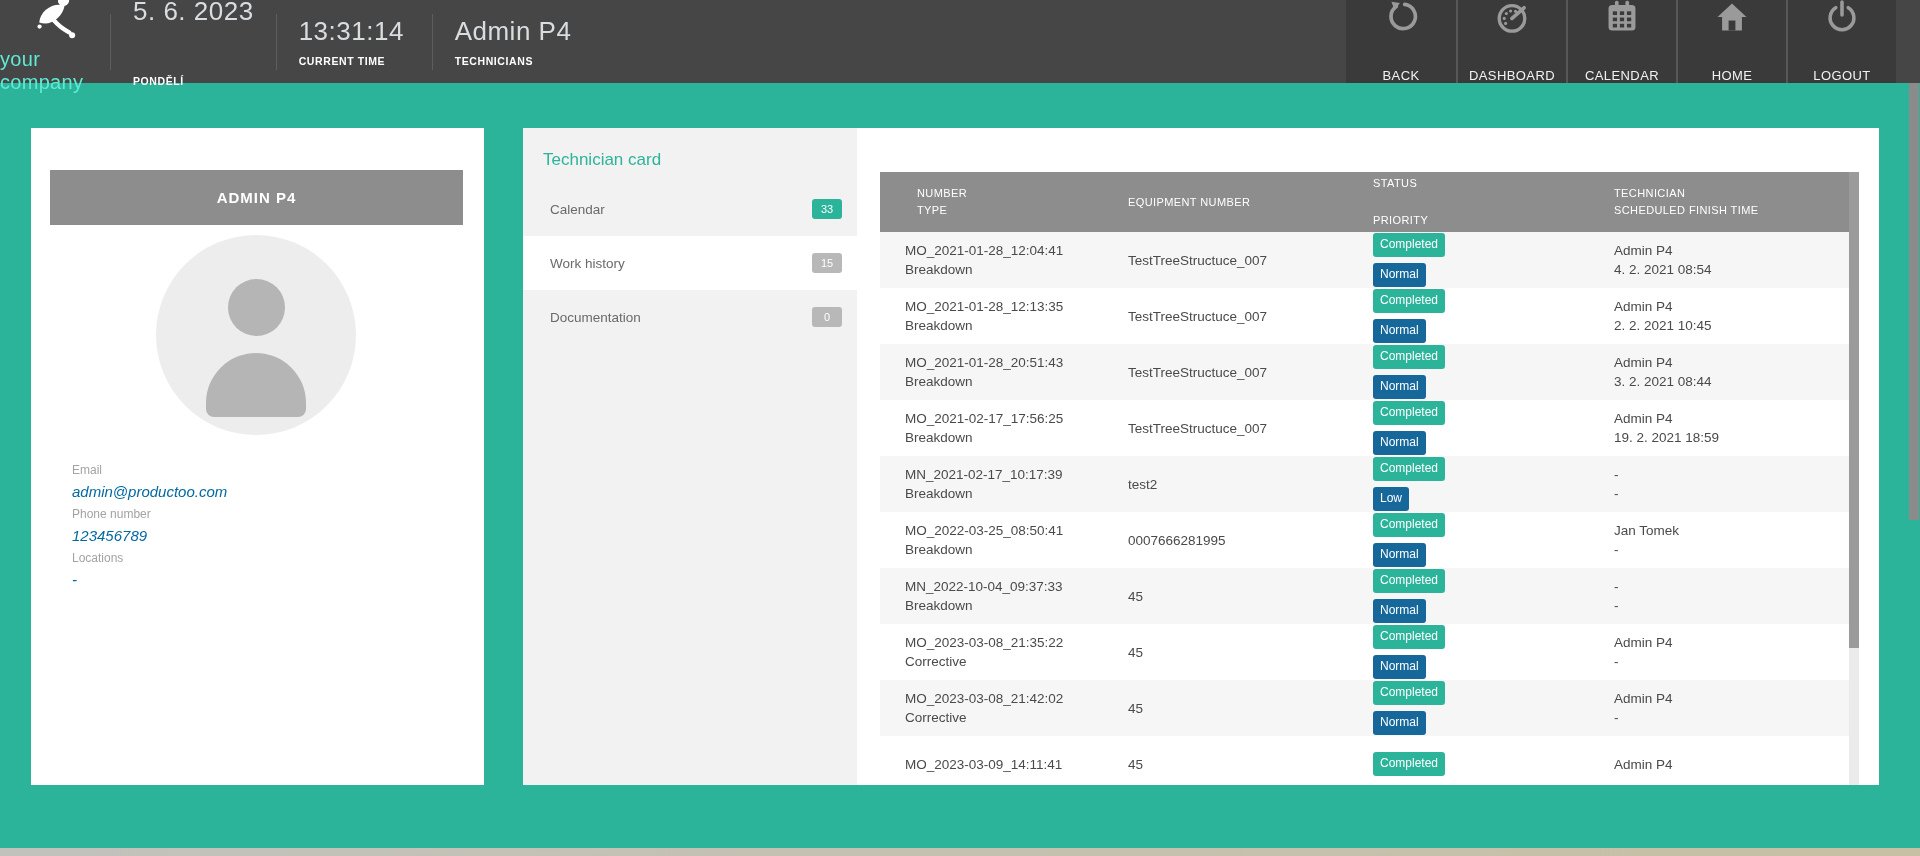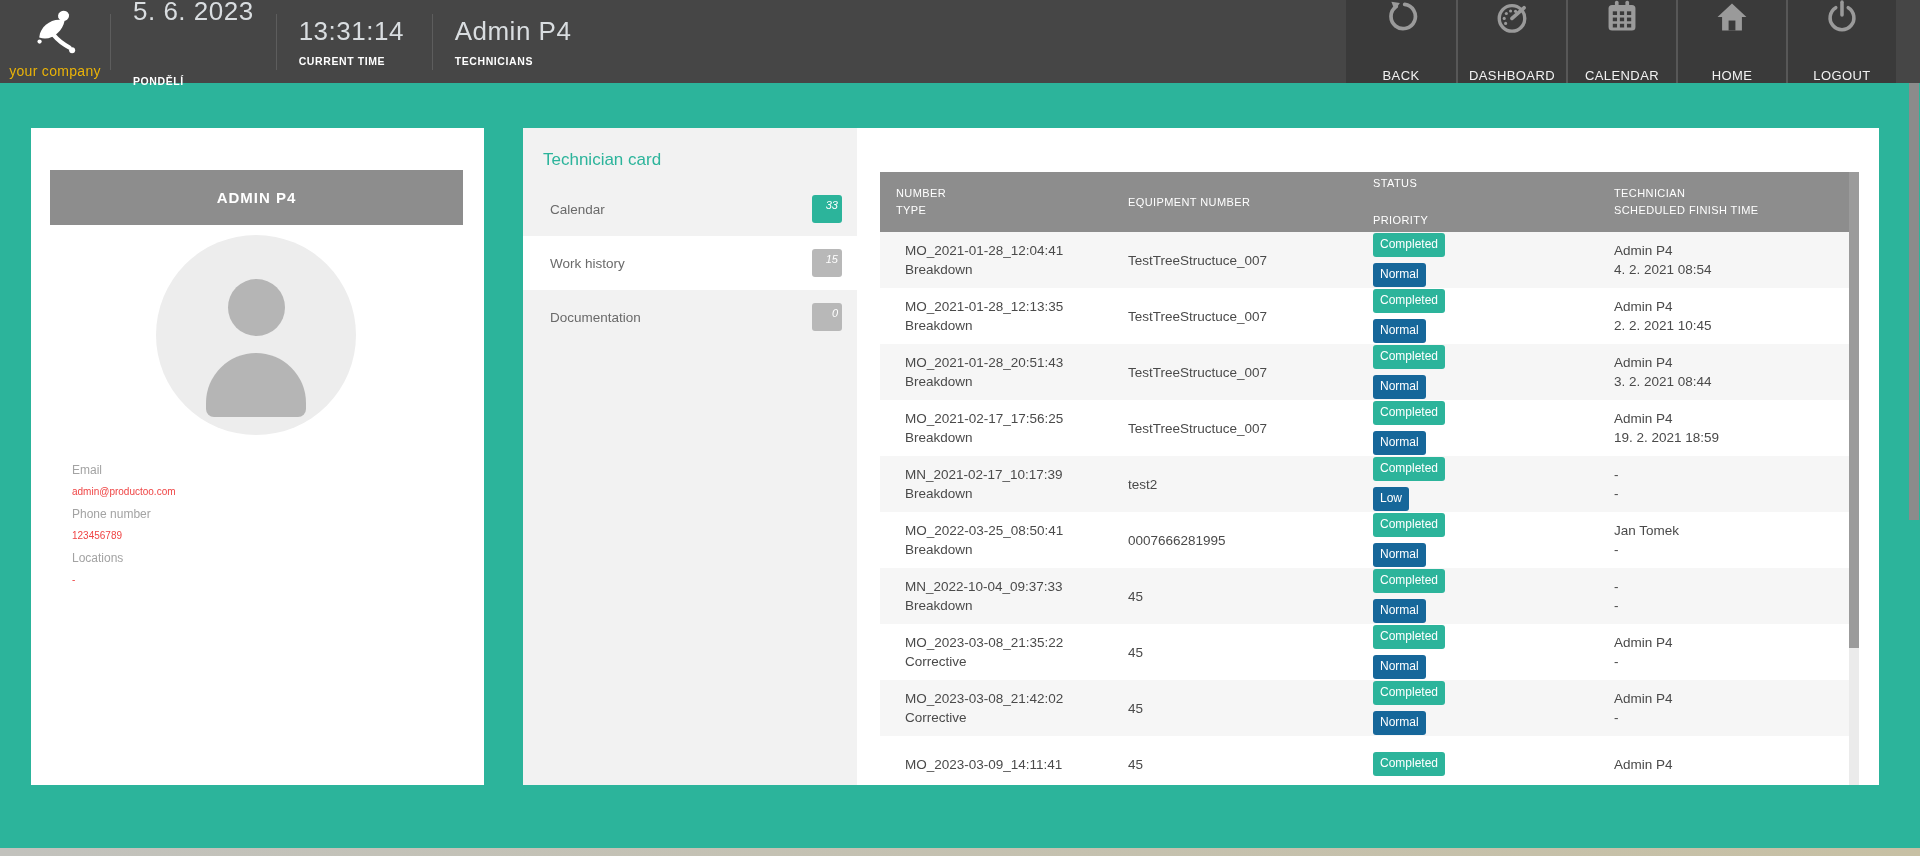--- a/index.html
+++ b/index.html
@@ -10,21 +10,21 @@
     background: #2cb49b;
     overflow: hidden;
     color: #4a4a4a;
   }
   
   .topbar {
     position:absolute; left:0; top:0; width:1920px; height:83px;
     background:#464646; display:flex; align-items:stretch; z-index:5;
   }
   .logo-block { width:110px; display:flex; flex-direction:column; align-items:center; justify-content:center; padding-top:4px; cursor:pointer; }
-  .logo-text { color:#eab308; font-size:14px; margin-top:2px; letter-spacing:.3px; }
+  .logo-text { color:#5eead4; font-size:20px; margin-top:2px; letter-spacing:.3px; }
   .v-div { width:1px; background:#5d5d5d; height:56px; align-self:center; }
   .info-block { display:flex; flex-direction:column; justify-content:center; padding:0 22px; }
   .info-value { color:#d9dde0; font-size:26px; letter-spacing:.5px; }
   .info-label { color:#ffffff; font-size:10.5px; font-weight:bold; letter-spacing:.6px; margin-top:8px; }
   .info-date { min-width:150px;gap:40px; }
   .info-time { min-width:155px; }
   .topnav { margin-left:auto; margin-right:24px; display:flex; }
   .nav-tile {
     width:110px; background:#3a3a3a; display:flex; flex-direction:column;
     align-items:center; justify-content:space-between; gap:7px; cursor:pointer;
@@ -45,39 +45,39 @@
     background:#8d8d8d; color:#ffffff; font-size:15px; font-weight:bold;
     letter-spacing:1px; display:flex; align-items:center; justify-content:center;
   }
   .avatar { position:absolute; left:125px; top:107px; width:200px; height:200px;
     border-radius:50%; background:#ededed; overflow:hidden; }
   .avatar .head { position:absolute; left:72px; top:44px; width:57px; height:57px; border-radius:50%; background:#b5b5b5; }
   .avatar .shoulders { position:absolute; left:50px; top:118px; width:100px; height:64px;
     background:#b5b5b5; border-radius:50px 50px 8px 8px; }
   .profile-fields { position:absolute; left:41px; top:332px; width:370px; }
   .pf-label { font-size:12px; color:#a3a3a3; line-height:21px; }
-  .pf-value { font-size:10px; color:#ef4444; line-height:22px; margin-bottom:1px; }
+  .pf-value { font-size:15px; color:#0369a1; line-height:22px; margin-bottom:1px;font-style:italic; }
   
   .tech-card { left:523px; width:334px; height:657px; background:#f2f2f2; }
   .tech-title { position:absolute; left:20px; top:22px; font-size:17px; color:#2cb49b; }
   .tech-tabs { position:absolute; left:0; top:54px; width:334px; }
   .tab-row { height:54px; display:flex; align-items:center; padding:0 15px 0 27px; cursor:pointer; }
   .tab-row.active { background:#ffffff; }
   .tab-label { font-size:13.5px; color:#6a6a6a; }
-  .tab-badge { margin-left:auto; min-width:30px; height:28px; line-height:20px; border-radius:3px;
-    text-align:right; font-size:11px; color:#ffffff; padding:0 4px;font-style:italic; }
+  .tab-badge { margin-left:auto; min-width:30px; height:20px; line-height:20px; border-radius:3px;
+    text-align:center; font-size:11px; color:#ffffff; padding:0 4px; }
   .tab-badge.teal { background:#2cb49b; }
   .tab-badge.gray { background:#b8b8b8; }
   
   .table-card { left:857px; width:1022px; height:657px; background:#ffffff; }
   .wo-table { position:absolute; left:23px; top:44px; width:969px; }
   .wo-header { display:flex; height:60px; background:#8d8d8d; }
   .wo-hcell { display:flex; flex-direction:column; justify-content:center; color:#ffffff;
     font-size:11px; letter-spacing:.4px; line-height:17px; }
-  .wo-hcell.c1 { width:237px; padding-left:16px; }
+  .wo-hcell.c1 { width:237px; padding-left:37px; }
   .wo-hcell.c2 { width:251px; padding-left:11px; }
   .wo-hcell.c3 { width:242px; padding-left:5px;gap:20px; }
   .wo-hcell.c4 { width:239px; padding-left:4px; }
   .wo-body { height:553px; overflow:hidden; }
   .wo-row { display:flex; height:56px; cursor:pointer; }
   .wo-row:nth-child(odd) { background:#f6f6f6; }
   .wo-row:nth-child(even) { background:#ffffff; }
   .wo-cell { display:flex; flex-direction:column; justify-content:center; font-size:13.5px; color:#4a4a4a; line-height:19px; }
   .wo-cell.c1 { width:237px; padding-left:25px; }
   .wo-cell.c2 { width:251px; padding-left:11px; }

